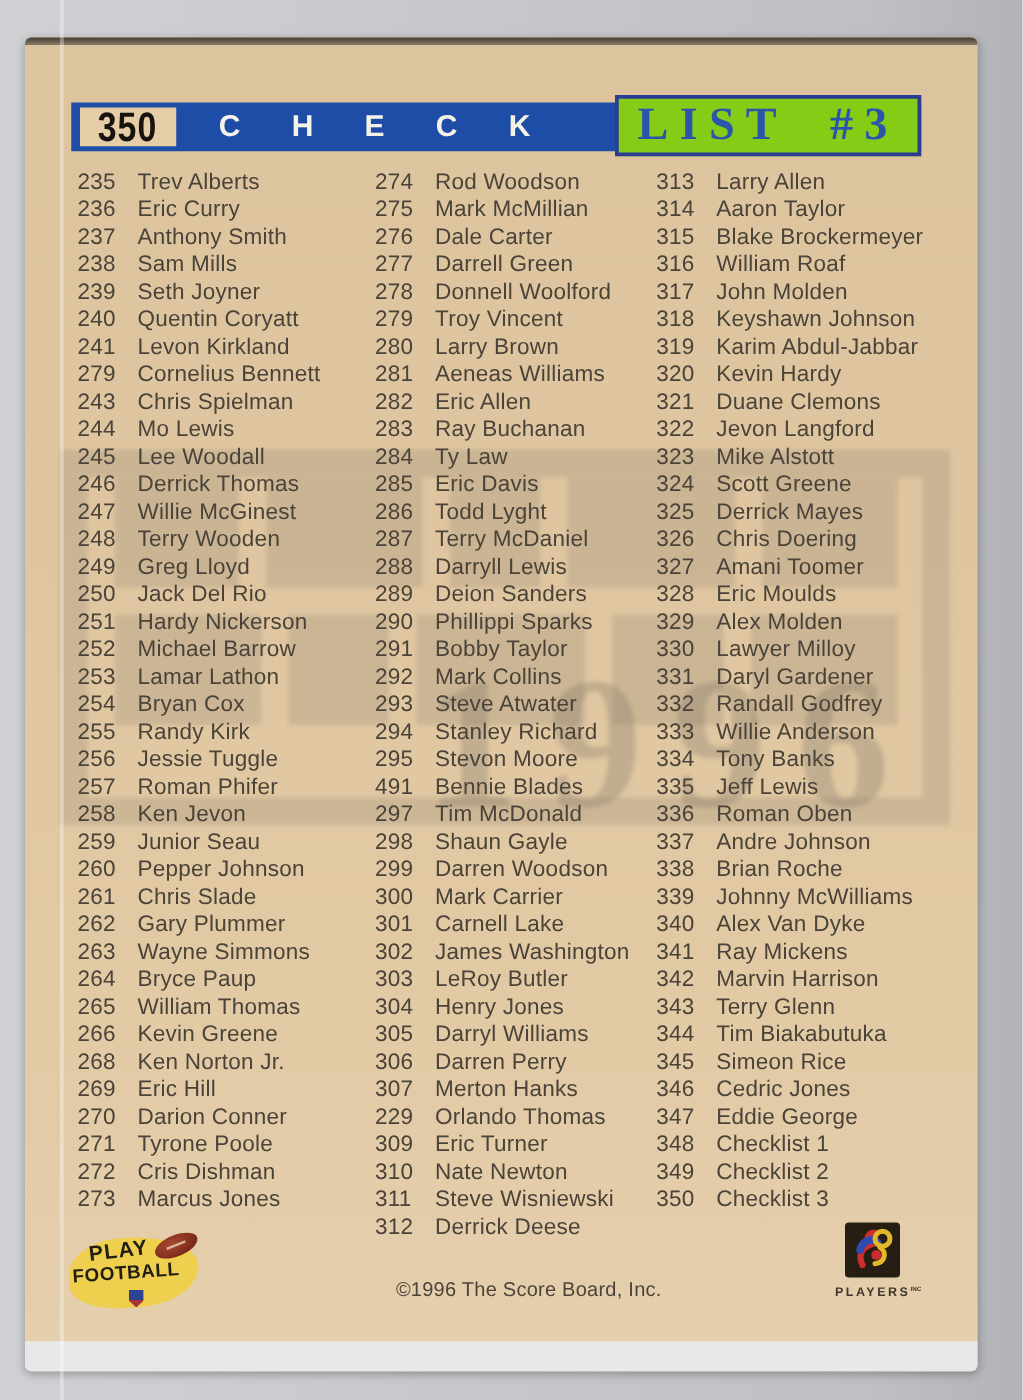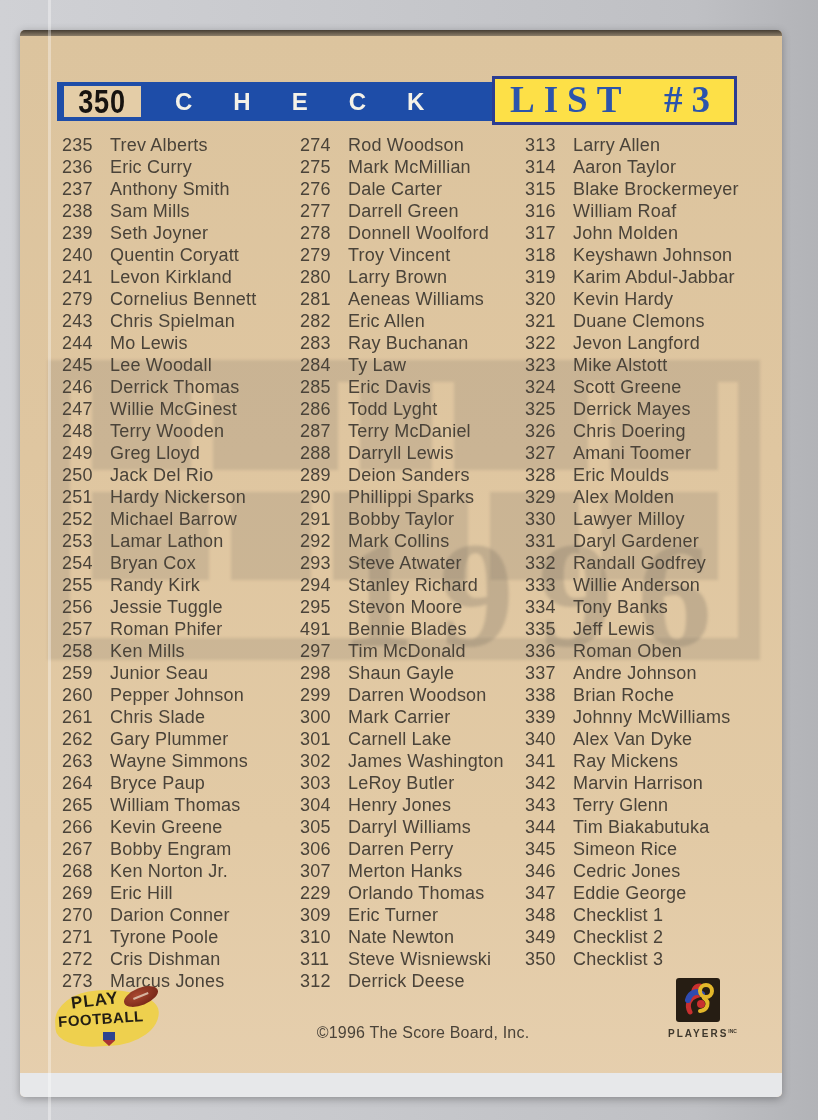--- a/index.html
+++ b/index.html
@@ -25,21 +25,21 @@
   .header-bar{position:absolute;left:37px;top:52px;width:680px;height:39px;
     background:#1e4da8;z-index:4;}
   .card-number-box{position:absolute;left:7px;top:4px;width:77px;height:31px;
     background:#e4cda7;display:flex;align-items:center;justify-content:center;}
   .card-number{font-size:33px;font-weight:bold;color:#17130f;
     transform:scaleX(.82);letter-spacing:1px;line-height:31px;}
   .check-label{position:absolute;left:118px;top:5px;width:330px;
     font-size:24px;font-weight:bold;color:#f5f2e8;letter-spacing:41px;
     white-space:nowrap;line-height:30px;}
   .list-number-box{position:absolute;left:435px;top:-6px;width:245px;height:49px;
-    background:#fde047;border:3px solid #2b3d92;box-sizing:border-box;
+    background:#84cc16;border:3px solid #2b3d92;box-sizing:border-box;
     display:flex;align-items:center;justify-content:center;}
   .list-number{font-family:"Liberation Serif",serif;font-size:37px;font-weight:bold;
     color:#2b54ac;letter-spacing:9px;word-spacing:16px;white-space:nowrap;
     transform:translateY(-1px);}
   
   .columns{position:absolute;left:0;top:104px;width:100%;z-index:3;}
   .col{position:absolute;top:0;}
   .col1{left:42px;} .col2{left:280px;} .col3{left:505px;}
   .row{height:22px;line-height:22px;white-space:nowrap;
     color:#4a4339;font-size:18px;letter-spacing:.2px;}
@@ -137,30 +137,29 @@
         <div class="row"><span class="num">248</span><span class="pname">Terry Wooden</span></div>
         <div class="row"><span class="num">249</span><span class="pname">Greg Lloyd</span></div>
         <div class="row"><span class="num">250</span><span class="pname">Jack Del Rio</span></div>
         <div class="row"><span class="num">251</span><span class="pname">Hardy Nickerson</span></div>
         <div class="row"><span class="num">252</span><span class="pname">Michael Barrow</span></div>
         <div class="row"><span class="num">253</span><span class="pname">Lamar Lathon</span></div>
         <div class="row"><span class="num">254</span><span class="pname">Bryan Cox</span></div>
         <div class="row"><span class="num">255</span><span class="pname">Randy Kirk</span></div>
         <div class="row"><span class="num">256</span><span class="pname">Jessie Tuggle</span></div>
         <div class="row"><span class="num">257</span><span class="pname">Roman Phifer</span></div>
-        <div class="row"><span class="num">258</span><span class="pname">Ken Mills</span></div>
+        <div class="row"><span class="num">258</span><span class="pname">Ken Jevon</span></div>
         <div class="row"><span class="num">259</span><span class="pname">Junior Seau</span></div>
         <div class="row"><span class="num">260</span><span class="pname">Pepper Johnson</span></div>
         <div class="row"><span class="num">261</span><span class="pname">Chris Slade</span></div>
         <div class="row"><span class="num">262</span><span class="pname">Gary Plummer</span></div>
         <div class="row"><span class="num">263</span><span class="pname">Wayne Simmons</span></div>
         <div class="row"><span class="num">264</span><span class="pname">Bryce Paup</span></div>
         <div class="row"><span class="num">265</span><span class="pname">William Thomas</span></div>
         <div class="row"><span class="num">266</span><span class="pname">Kevin Greene</span></div>
-        <div class="row"><span class="num">267</span><span class="pname">Bobby Engram</span></div>
         <div class="row"><span class="num">268</span><span class="pname">Ken Norton Jr.</span></div>
         <div class="row"><span class="num">269</span><span class="pname">Eric Hill</span></div>
         <div class="row"><span class="num">270</span><span class="pname">Darion Conner</span></div>
         <div class="row"><span class="num">271</span><span class="pname">Tyrone Poole</span></div>
         <div class="row"><span class="num">272</span><span class="pname">Cris Dishman</span></div>
         <div class="row"><span class="num">273</span><span class="pname">Marcus Jones</span></div>
       </div>
     <div class="col col2">
         <div class="row"><span class="num">274</span><span class="pname">Rod Woodson</span></div>
         <div class="row"><span class="num">275</span><span class="pname">Mark McMillian</span></div>

